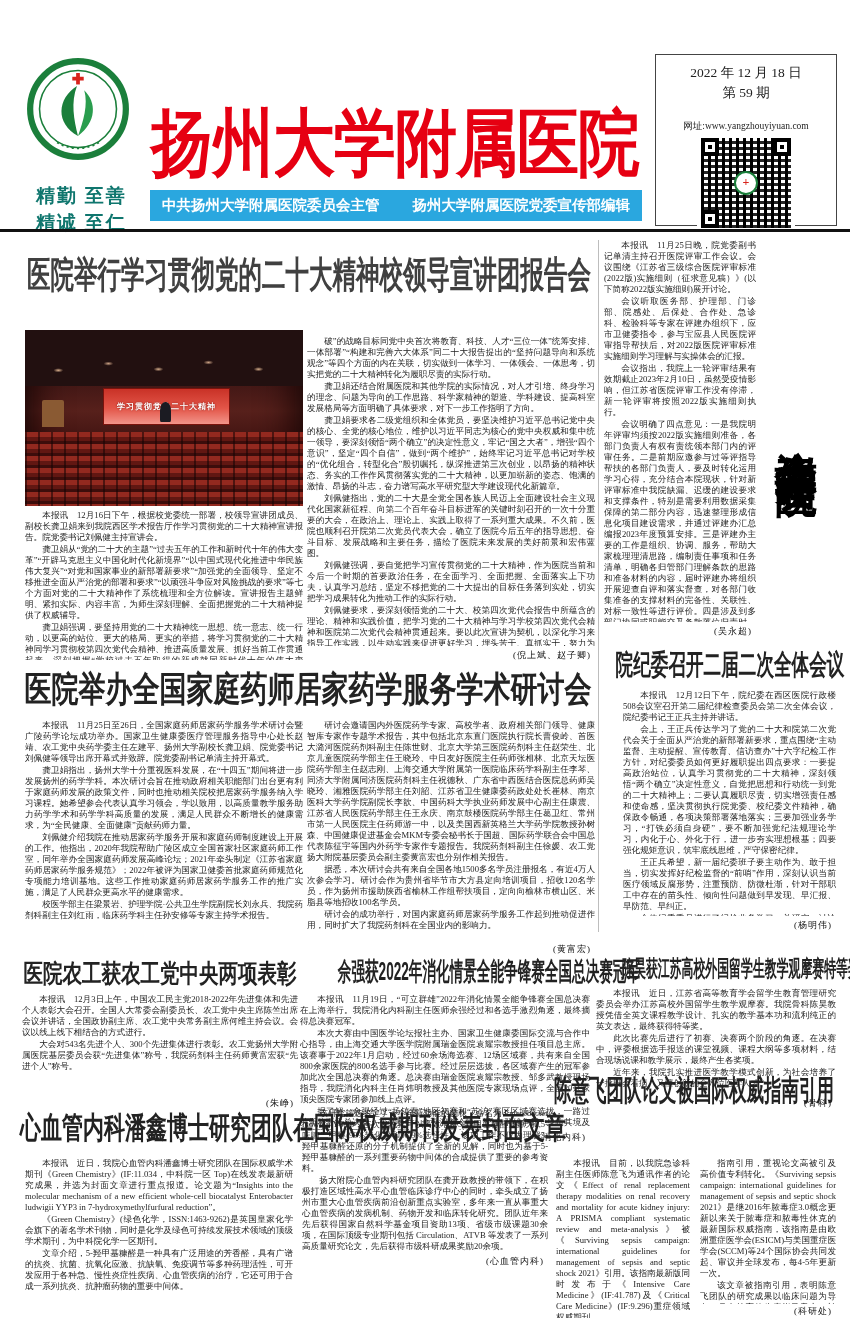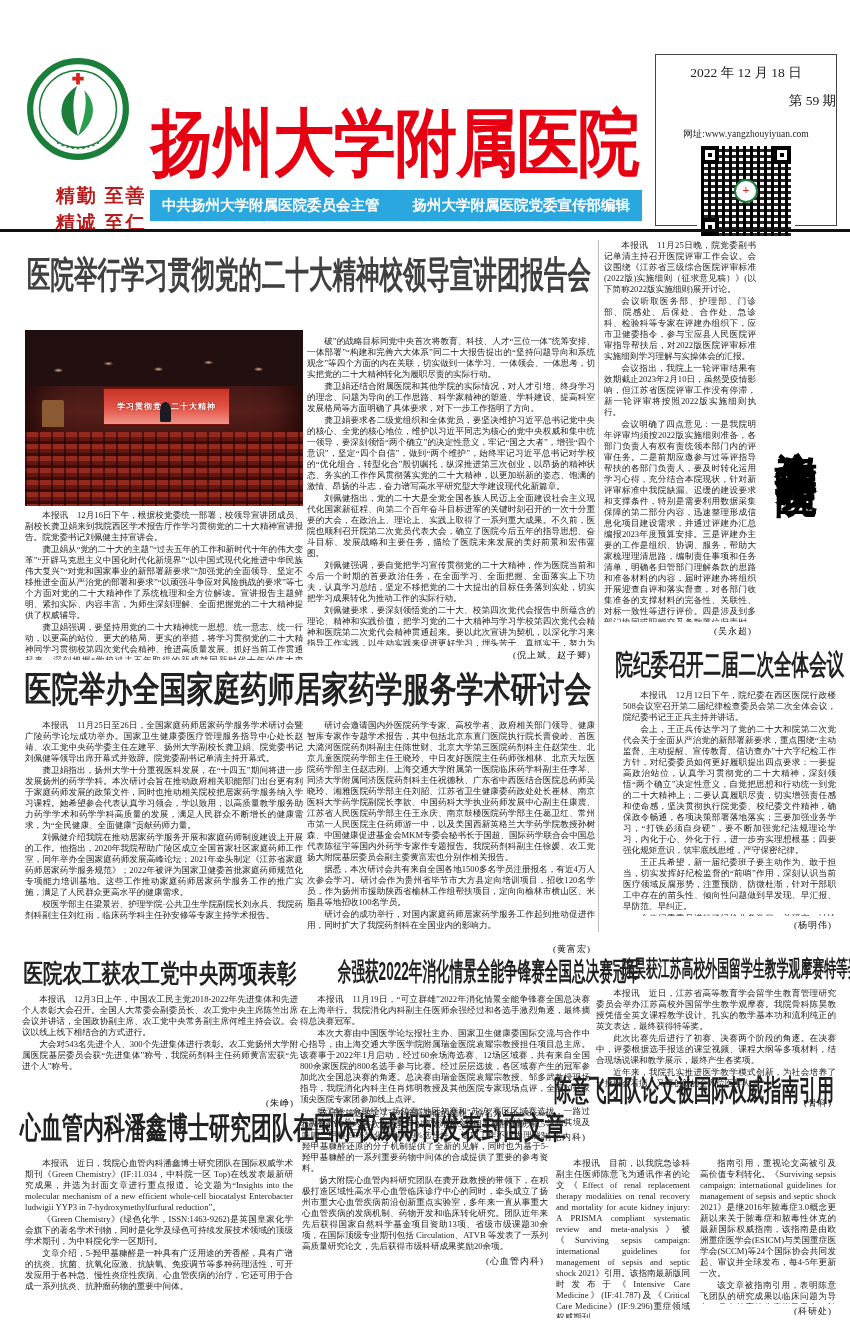--- a/index.html
+++ b/index.html
@@ -4,27 +4,27 @@
 <style>
   html,body{margin:0;padding:0;background:#e9e9e9;}
   .page{position:relative;width:850px;height:1322px;background:#fff;margin:0 auto;
         font-family:"Liberation Serif","DejaVu Serif",serif;color:#222;overflow:hidden;
         box-shadow:0 0 4px rgba(0,0,0,.3);}
   .abs{position:absolute;}
 
   
   .m-title{font-weight:bold;color:#e60012;font-size:62px;letter-spacing:-1px;white-space:nowrap;
            transform:scaleY(1.18);transform-origin:50% 0;text-align:center;width:100%;}
-  .slogan{font-size:19px;font-weight:bold;line-height:27px;letter-spacing:2px;color:#b91c1c;text-align:center;}
+  .slogan{font-size:19px;font-weight:bold;line-height:27px;letter-spacing:2px;color:#0f766e;}
   .banner{background:#2aa7df;color:#fff;display:flex;justify-content:space-between;align-items:center;
           padding:0 12px;font-family:"Liberation Sans","DejaVu Sans",sans-serif;
           font-size:14.5px;font-weight:bold;white-space:nowrap;}
   .infobox{border:1px solid #444;text-align:center;background:#fff;}
   .infobox .d1{font-size:13.5px;margin-top:9px;}
-  .infobox .d2{font-size:13.5px;margin-top:10px;text-align:right;}
+  .infobox .d2{font-size:13.5px;margin-top:2px;}
   .infobox .d3{font-size:9.5px;margin-top:18px;letter-spacing:0;}
   .qr{width:90px;height:90px;margin:5px auto 0;position:relative;background:
       repeating-linear-gradient(0deg,rgba(0,0,0,.85) 0 3px,transparent 3px 6px),
       repeating-linear-gradient(90deg,#000 0 3px,#fff 3px 7px);outline:4px solid #fff;}
   .qf{position:absolute;width:18px;height:18px;border:4px solid #000;background:#fff;box-sizing:border-box;}
   .qf::after{content:"";position:absolute;left:3px;top:3px;width:4px;height:4px;background:#000;}
   .qr-logo{position:absolute;left:33px;top:33px;width:24px;height:24px;border-radius:50%;
            background:#fff;border:2px solid #1b7f3b;box-sizing:border-box;color:#d8231c;
            font-size:12px;line-height:19px;text-align:center;font-weight:bold;}
   .rule{background:#111;}

